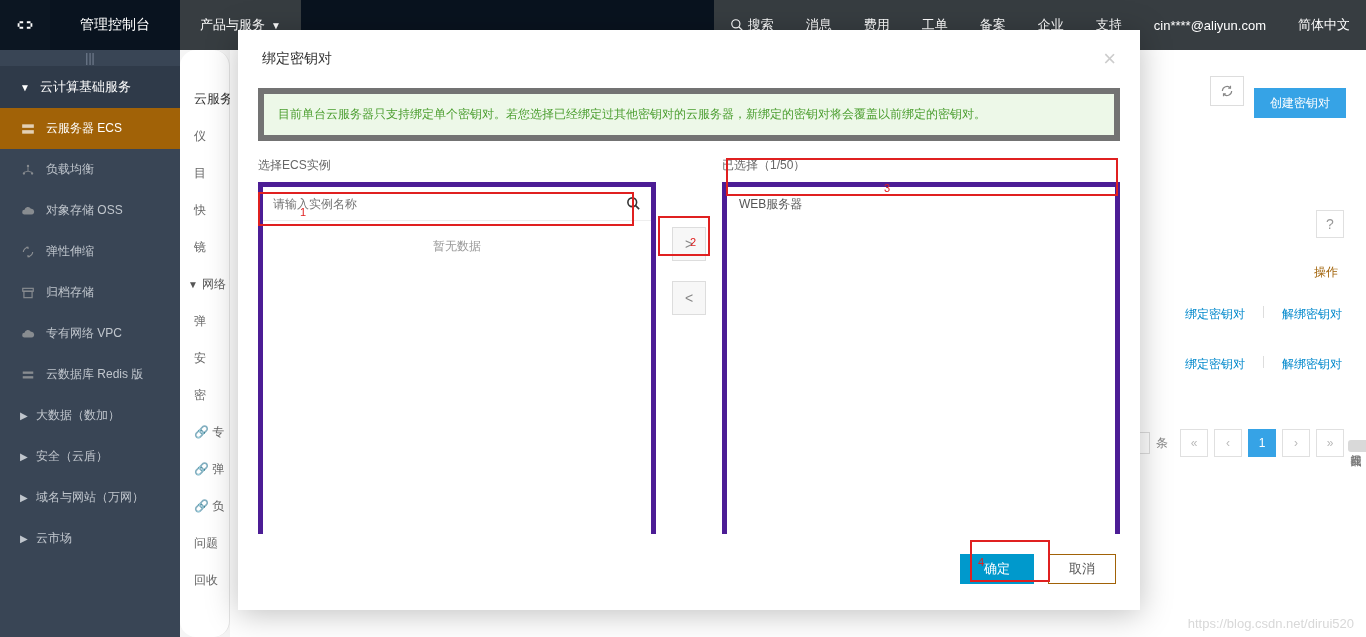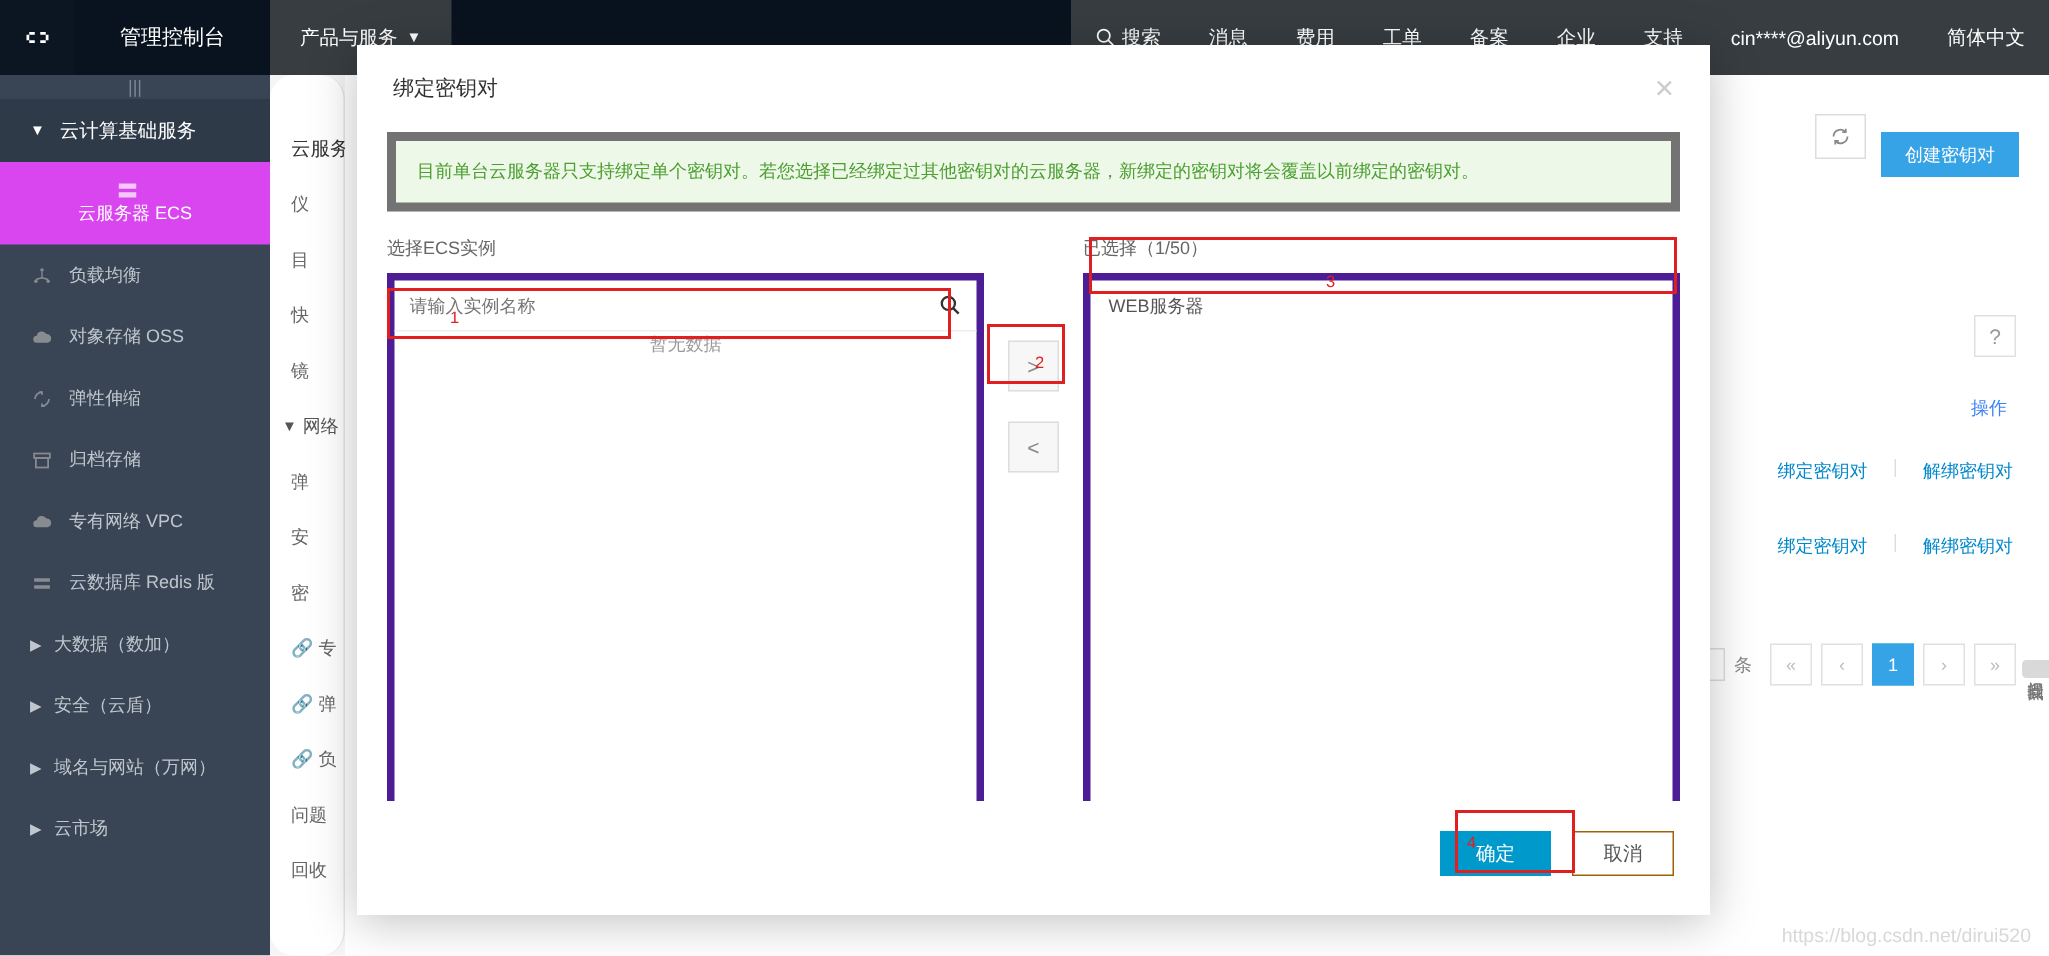--- a/index.html
+++ b/index.html
@@ -16,38 +16,38 @@
     .top-nav .nav-item.search svg { margin-right: 4px; }
 
     
     .layout { display: flex; height: calc(100% - 50px); }
     .sidebar { width: 180px; background: #394555; color: #c0c6cd; font-size: 12px; overflow-y: auto; }
     .sidebar .collapse-handle { height: 16px; display: flex; align-items: center; justify-content: center; color: #7a8596; }
     .sidebar .group-header { padding: 12px 20px; background: #2f3a49; color: #fff; display: flex; align-items: center; font-size: 13px; }
     .sidebar .group-header .arrow { margin-right: 10px; font-size: 10px; }
     .sidebar .item { padding: 12px 20px 12px 20px; display: flex; align-items: center; cursor: pointer; font-size: 12px; }
     .sidebar .item .icon { width: 16px; margin-right: 10px; display: inline-flex; align-items: center; justify-content: center; opacity: 0.7; }
-    .sidebar .item.active { background: #d946ef; color: #fff; flex-direction: column; }
+    .sidebar .item.active { background: #a16207; color: #fff; }
     .sidebar .item.sub { padding-left: 20px; }
     .sidebar .item .arrow-right { margin-right: 10px; width: 6px; font-size: 10px; }
 
     
     .sub-sidebar { width: 50px; background: #fff; border-right: 1px solid #e5e5e5; padding-top: 30px; font-size: 12px; color: #666; border-radius: 16px; }
     .sub-sidebar .sub-item { padding: 10px 14px; white-space: nowrap; overflow: hidden; cursor: pointer; }
     .sub-sidebar .sub-head { padding: 10px 14px; font-size: 13px; color: #333; white-space: nowrap; }
     .sub-sidebar .sub-cat { padding: 10px 8px; display: flex; align-items: center; white-space: nowrap; color: #555; }
     .sub-sidebar .sub-cat .caret { font-size: 10px; margin-right: 4px; }
 
     
     .main { flex: 1; background: #fff; position: relative; padding: 20px 20px; }
     .main .toolbar { display: flex; justify-content: flex-end; gap: 10px; margin-top: 6px; }
     .main .refresh-btn { width: 34px; height: 30px; border: 1px solid #ddd; background: #fff; display: flex; align-items: center; justify-content: center; cursor: pointer; color: #666; }
     .main .create-btn { height: 30px; padding: 0 16px; background: #36a3e6; color: #fff; border: none; font-size: 12px; cursor: pointer; margin-top: 12px; }
     .main .help-btn { position: absolute; right: 22px; top: 160px; width: 28px; height: 28px; border: 1px solid #e0e0e0; background: #fff; color: #999; font-size: 14px; display: flex; align-items: center; justify-content: center; }
-    .main .ops-header { position: absolute; right: 28px; top: 214px; color: #3b82f6; font-size: 12px; }
+    .main .ops-header { position: absolute; right: 28px; top: 214px; color: #a16207; font-size: 12px; }
     .main .row-actions { position: absolute; right: 24px; display: flex; gap: 18px; font-size: 12px; }
     .main .row-actions.r1 { top: 256px; }
     .main .row-actions.r2 { top: 306px; }
     .main .row-actions a { color: #0088cc; text-decoration: none; }
     .main .row-actions .divider { width: 1px; height: 12px; background: #ddd; }
     .main .pagination { position: absolute; right: 22px; bottom: 180px; display: flex; align-items: center; gap: 6px; font-size: 12px; color: #888; }
     .main .pagination .sel { border: 1px solid #ddd; padding: 3px 10px; display: flex; align-items: center; gap: 4px; }
     .main .pagination .per { margin-right: 6px; }
     .main .pagination .pbtn { width: 28px; height: 28px; border: 1px solid #e0e0e0; display: flex; align-items: center; justify-content: center; color: #bbb; background: #fff; }
     .main .pagination .pbtn.active { background: #36a3e6; color: #fff; border-color: #36a3e6; }
@@ -58,21 +58,21 @@
     .modal-header .close { font-size: 22px; color: #ccc; cursor: pointer; }
     .modal-body { flex: 1; padding: 0 20px 10px; overflow: auto; }
     .info-banner { background: #edf8e8; border: 6px solid #737373; color: #4b9e2f; padding: 12px 14px; font-size: 12px; margin-bottom: 16px; }
     .transfer { display: flex; gap: 16px; align-items: flex-start; }
     .transfer .col { flex: 1; }
     .transfer .col .col-label { font-size: 12px; color: #666; margin-bottom: 8px; }
     .transfer .listbox { border: 5px solid #4c1d95; height: 416px; position: relative; }
     .transfer .searchbar { display: flex; align-items: center; border-bottom: 1px solid #eee; padding: 0 10px; height: 34px; }
     .transfer .searchbar input { flex: 1; border: none; outline: none; font-size: 12px; }
     .transfer .searchbar .sicon { color: #666; font-size: 14px; font-weight: bold; }
-    .transfer .empty-row { height: 34px; display: flex; align-items: flex-start; justify-content: center; color: #999; font-size: 12px; position: relative; }
+    .transfer .empty-row { height: 34px; display: flex; align-items: flex-end; justify-content: center; color: #999; font-size: 12px; position: relative; }
     .transfer .data-row { height: 34px; display: flex; align-items: center; padding: 0 12px; color: #555; font-size: 12px; }
     .transfer .mid-btns { display: flex; flex-direction: column; gap: 20px; align-items: center; justify-content: center; padding-top: 70px; position: relative; }
     .transfer .arrbtn { width: 34px; height: 34px; border: 1px solid #ddd; background: #f7f7f7; display: flex; align-items: center; justify-content: center; color: #888; cursor: pointer; font-size: 14px; }
     .modal-footer { padding: 20px 24px 26px; display: flex; justify-content: flex-end; gap: 14px; position: relative; }
     .btn-primary { background: #09c; color: #fff; border: none; padding: 0 24px; font-size: 13px; cursor: pointer; }
     .btn-default { background: #fff; color: #555; border: 1px solid #a16207; padding: 5px 20px; font-size: 13px; cursor: pointer; }
 
     
     .anno { position: absolute; border: 2px solid #e02020; pointer-events: none; z-index: 200; }
     .anno .num { position: absolute; color: #e02020; font-size: 11px; font-family: Arial; }

